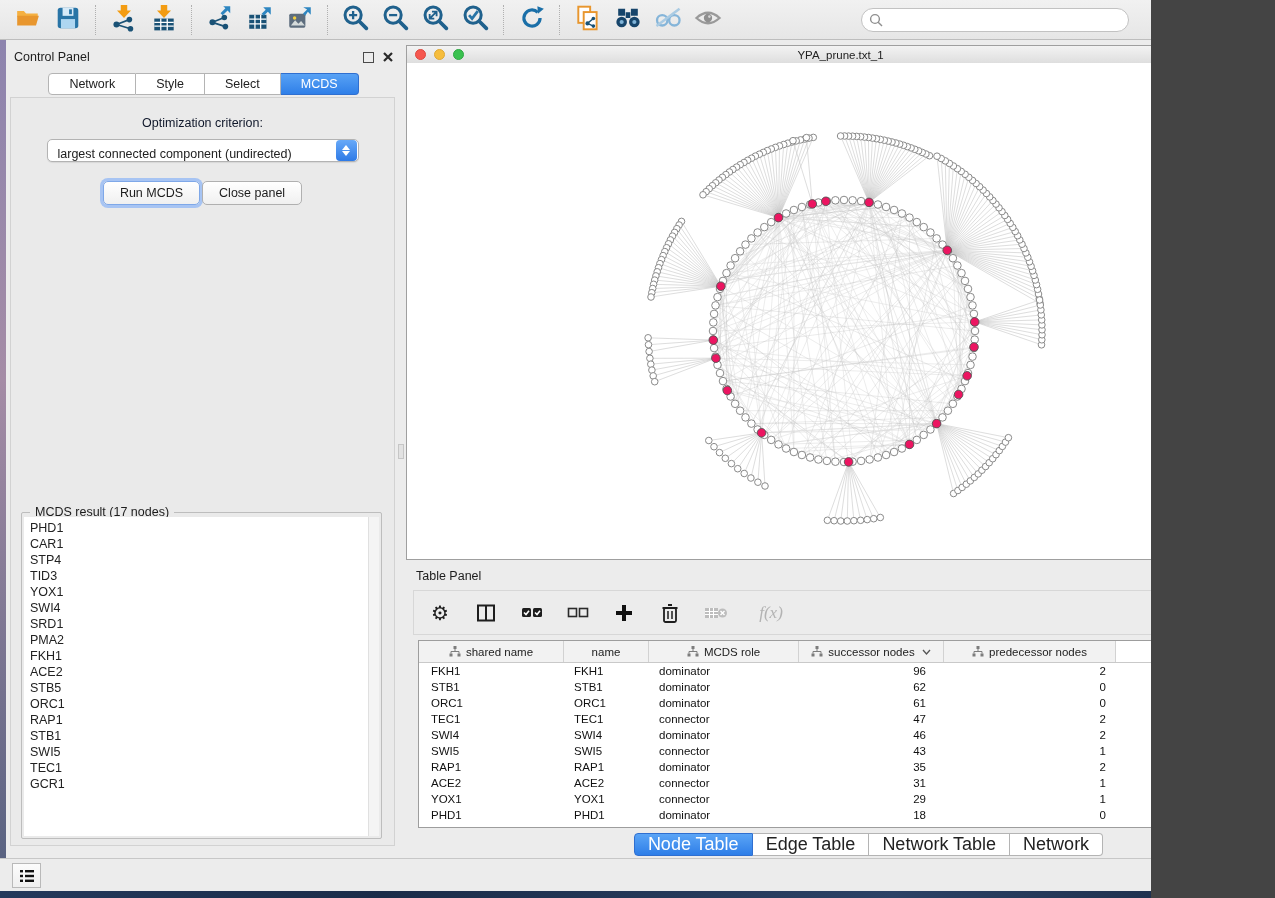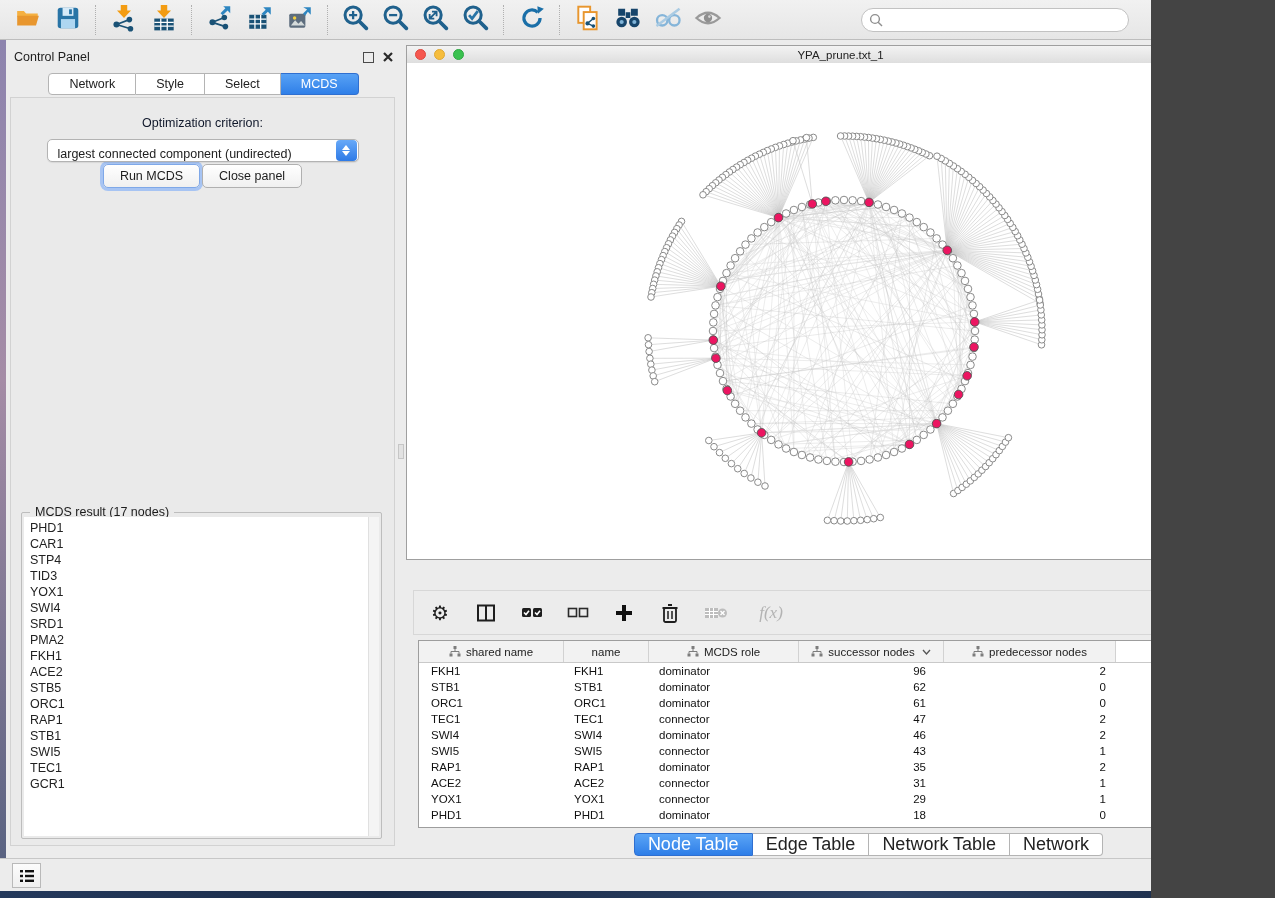--- a/index.html
+++ b/index.html
@@ -41,21 +41,21 @@
               background:#eaeaea;border:1px solid #d2d2d2;}
   .opt-label{text-align:center;margin-top:18px;font-size:12.5px;color:#0f172a;}
   .combo{position:relative;margin:9px auto 0;width:312px;height:23px;background:#fff;
          border:1px solid #b3b3b3;border-radius:5px;box-sizing:border-box;
          display:flex;align-items:flex-end;box-shadow:0 1px 1px rgba(0,0,0,.08);}
   .combo .val{flex:1;font-size:12.5px;padding-left:10px;white-space:nowrap;overflow:hidden;}
   .combo .cap{width:21px;height:21px;border-radius:4px;margin-right:1px;
               background:linear-gradient(#67a9f8,#2e7ae6);display:flex;flex-direction:column;
               align-items:center;justify-content:center;gap:1px;}
   .combo .cap svg{display:block;}
-  .btn-row{display:flex;justify-content:center;gap:2px;margin-top:2px;}
+  .btn-row{display:flex;justify-content:center;gap:2px;margin-top:19px;}
   .mac-btn{height:22px;padding:0 16px;background:linear-gradient(#ffffff,#f0f0f0);
            border:1px solid #b0b0b0;border-radius:5px;font:12.5px "Liberation Sans",sans-serif;
            color:#1c1c1c;display:flex;align-items:center;}
   .mac-btn.focused{box-shadow:0 0 0 3px rgba(111,164,250,.55);border-color:#7fa8e8;}
   .result-group{position:absolute;left:10px;right:12px;top:414px;bottom:6px;
                 border:1px solid #bdbdbd;border-radius:2px;}
   .result-title{position:absolute;left:8px;top:-8px;background:#eaeaea;padding:0 5px;
                 font-size:12.5px;color:#1c1c1c;}
   .result-list{position:absolute;left:2px;right:2px;top:4px;bottom:2px;background:#fff;
                overflow:hidden;font-size:12.5px;line-height:16px;padding:3px 0 0 6px;box-sizing:border-box;}
@@ -1091,20 +1091,29 @@
             <circle cx="308.9" cy="295.2" r="4.3"></circle>
             <circle cx="306.3" cy="277.1" r="4.3"></circle>
           </g>
         </svg>
     </div>
   </div>
 
   <div class="v-splitter"></div>
 
   <div class="table-panel">
+    <div class="tp-titlebar">
+      <span class="tp-title">Table Panel</span>
+      <span class="win-mini-icons">
+        <span class="float-ico"></span>
+        <svg width="10" height="10" viewBox="0 0 10 10">
+            <path d="M1 1l8 8M9 1l-8 8" stroke="#2a2a2a" stroke-width="2.2"></path>
+          </svg>
+      </span>
+    </div>
 
     <div class="tp-toolbar">
       <span class="tpt-ico">
           <span class="gear-glyph">⚙</span>
         </span>
       <span class="tpt-ico">
         <svg width="20" height="20" viewBox="0 0 20 20">
             <rect x="2" y="2.5" width="16" height="15" fill="none" stroke="#1e1e1e" stroke-width="2"></rect>
             <line x1="10" y1="2.5" x2="10" y2="17.5" stroke="#1e1e1e" stroke-width="2"></line>
           </svg>

